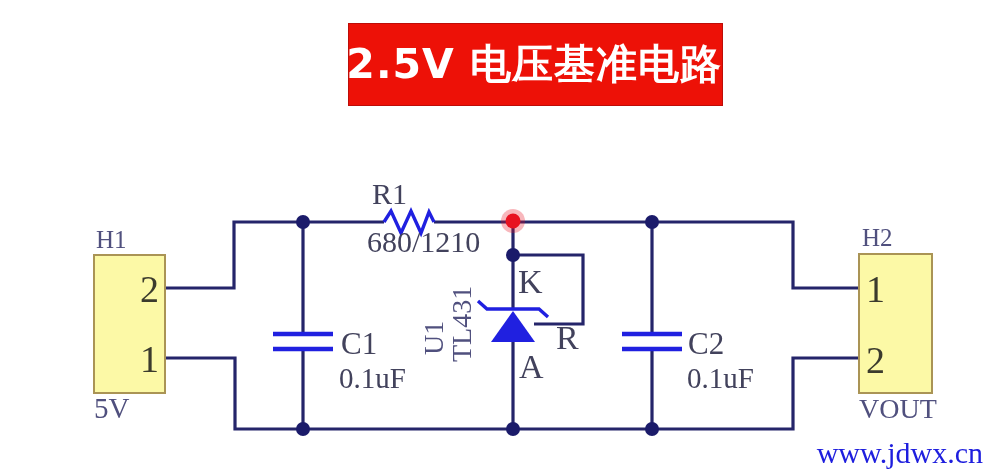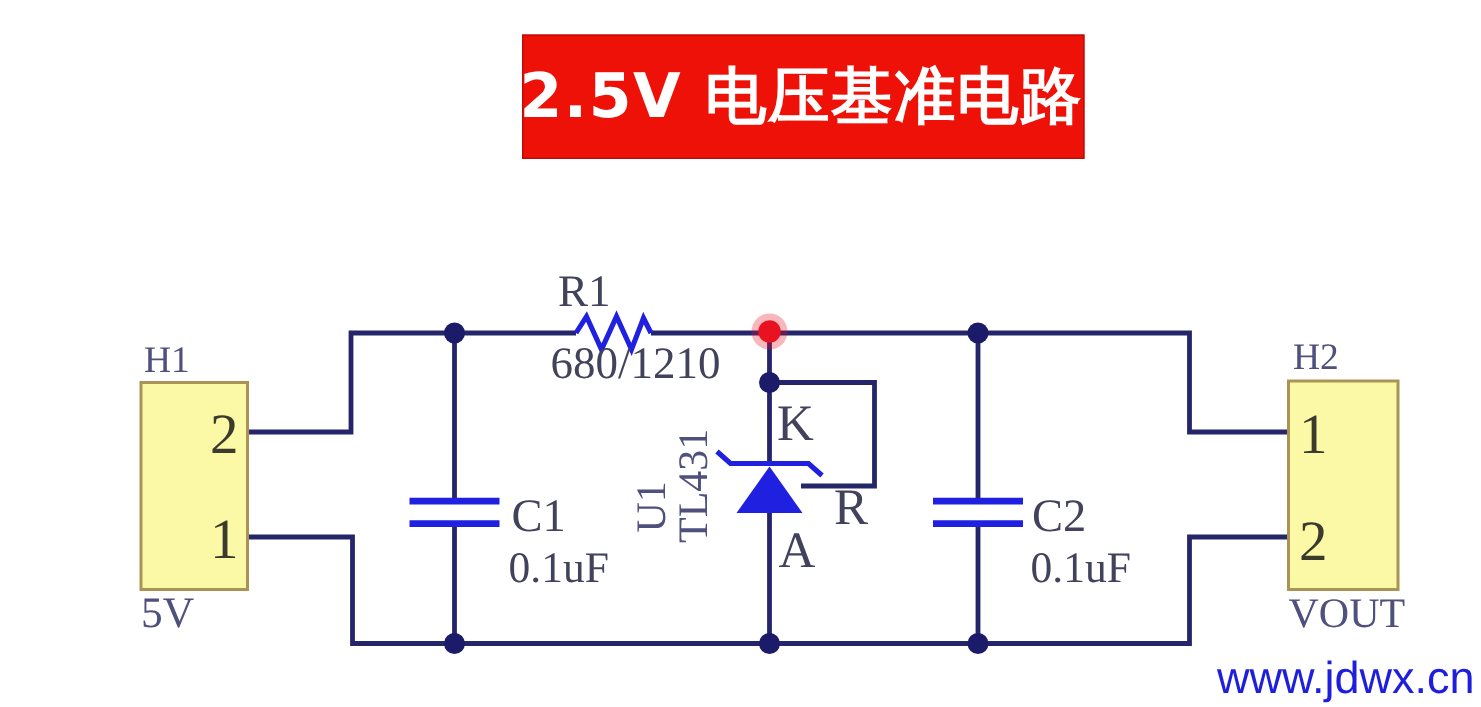--- a/index.html
+++ b/index.html
@@ -24,21 +24,21 @@
     font-weight:bold;
     letter-spacing:1px;
     white-space:nowrap;
     font-family:"DejaVu Sans", sans-serif;
   }
   #watermark{
     position:absolute;
     right:4px;bottom:3px;
     font-size:30px;
     color:var(--link,#1e1ede);
-    font-family:Liberation Sans, sans-serif;
+    font-family:Liberation Serif, serif;
     line-height:1;
   }
   svg{position:absolute;left:0;top:0;}
   .wire{stroke:var(--wire,#25256a);stroke-width:3.2;fill:none;}
   .comp{stroke:var(--comp,#2020e0);fill:none;}
   .lbl{font-family:"Liberation Serif","DejaVu Serif",serif;fill:var(--label,#42425c);}
   .ref-lbl{fill:var(--ref,#50507e);}
   .pin-lbl{fill:var(--pin,#3b3b2d);}
   .conn{fill:var(--conn-fill,#fcf9a6);stroke:var(--conn-border,#aa9455);stroke-width:2;}
   .dot{fill:var(--junction,#1b1b6a);}

